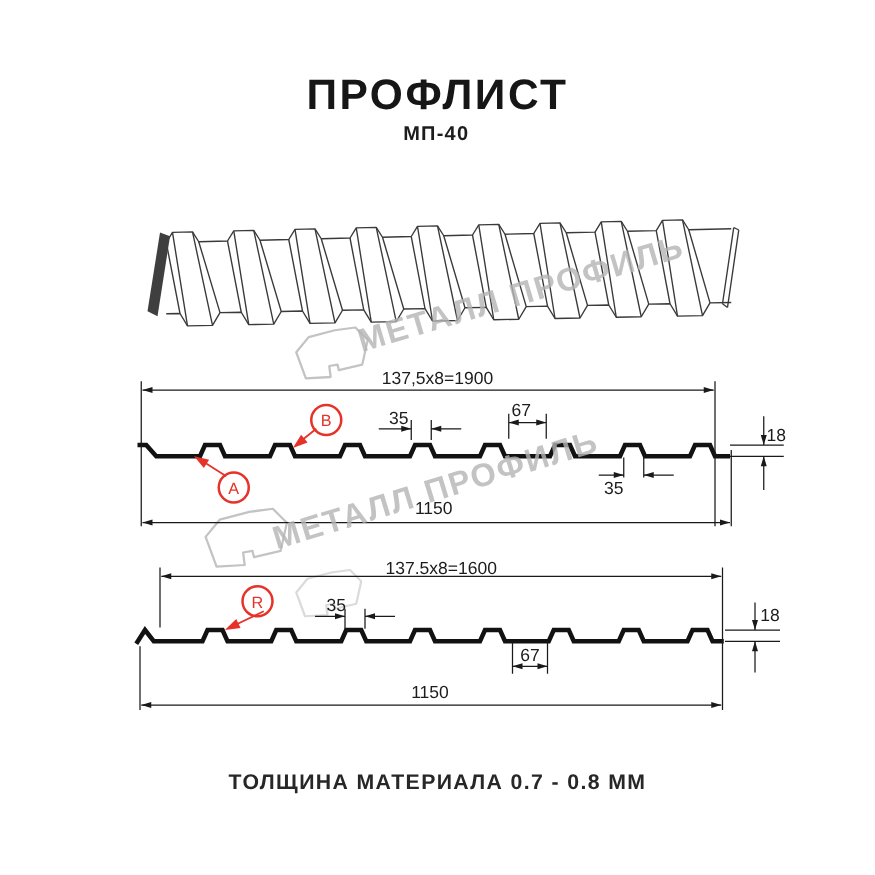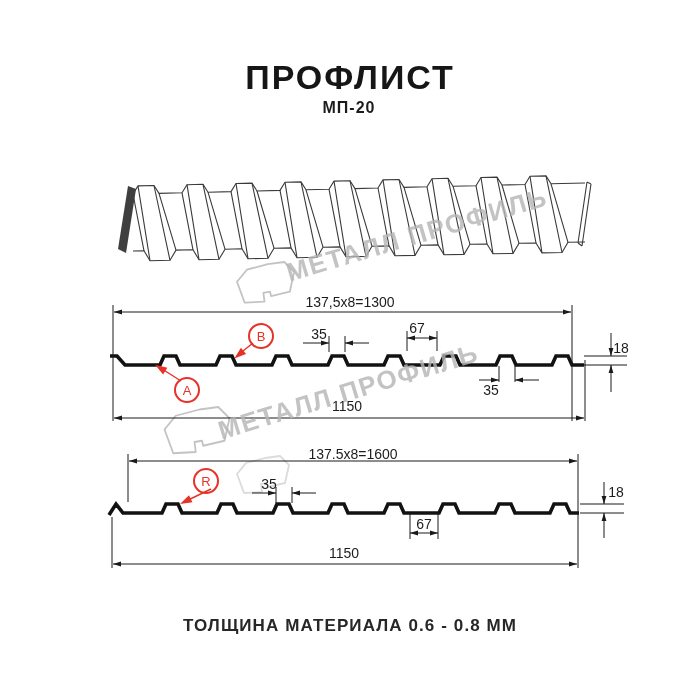--- a/index.html
+++ b/index.html
@@ -73,26 +73,26 @@
         <path d="M253,343 L238,355 "></path>
         <polygon points="236,357 241.0,349.0 244.9,353.6" fill="#e63228"></polygon>
         <path d="M181,381 L159,367 "></path>
         <polygon points="157,366 166.2,368.2 163.0,373.3" fill="#e63228"></polygon>
         <path d="M211,489 L184,502 "></path>
         <polygon points="182,503 188.8,496.4 191.4,501.8" fill="#e63228"></polygon>
       </g>
     </svg>
 
   <div id="title" class="abs ctr">ПРОФЛИСТ</div>
-  <div id="subtitle" class="abs ctr">МП-20</div>
+  <div id="subtitle" class="abs ctr">МП-40</div>
 
   <div id="wm1" class="abs wm">МЕТАЛЛ ПРОФИЛЬ</div>
   <div id="wm2" class="abs wm">МЕТАЛЛ ПРОФИЛЬ</div>
 
-  <div class="abs ctr dim" style="left:350px;top:302px">137,5x8=1300</div>
+  <div class="abs ctr dim" style="left:350px;top:302px">137,5x8=1900</div>
   <div class="abs ctr dim" style="left:319px;top:334px">35</div>
   <div class="abs ctr dim" style="left:417px;top:328px">67</div>
   <div class="abs ctr dim" style="left:621px;top:348px">18</div>
   <div class="abs ctr dim" style="left:491px;top:390px">35</div>
   <div class="abs ctr dim" style="left:347px;top:406px">1150</div>
 
   <div class="abs ctr rlabel" style="left:261px;top:336px">
     <span>В</span>
     </div>
   <div class="abs ctr rlabel" style="left:187px;top:390px">
@@ -102,14 +102,14 @@
   <div class="abs ctr dim" style="left:353px;top:454px">137.5x8=1600</div>
   <div class="abs ctr dim" style="left:269px;top:484px">35</div>
   <div class="abs ctr dim" style="left:424px;top:524px">67</div>
   <div class="abs ctr dim" style="left:616px;top:492px">18</div>
   <div class="abs ctr dim" style="left:344px;top:553px">1150</div>
 
   <div class="abs ctr rlabel" style="left:206px;top:481px">
     <span>R</span>
     </div>
 
-  <div id="caption" class="abs ctr">ТОЛЩИНА МАТЕРИАЛА 0.6 - 0.8 ММ</div>
+  <div id="caption" class="abs ctr">ТОЛЩИНА МАТЕРИАЛА 0.7 - 0.8 ММ</div>
 </div>
 
 </body></html>

